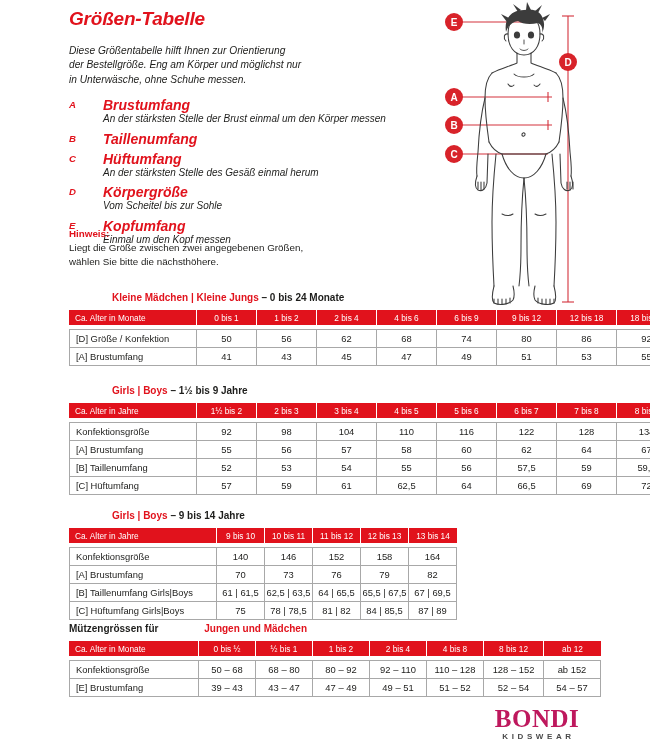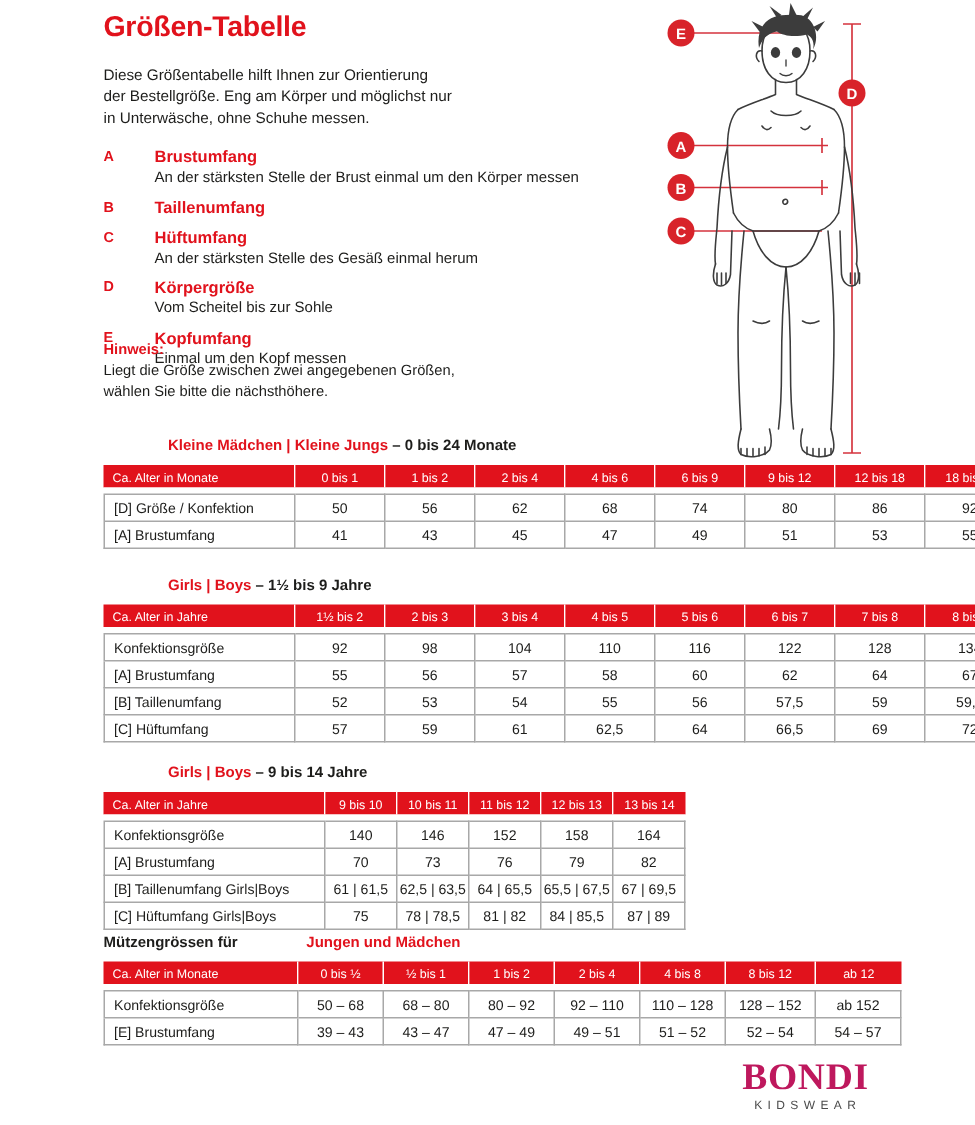--- a/index.html
+++ b/index.html
@@ -22,20 +22,21 @@
     width: 650px;
     height: 750px;
   }
 
   
   #intro-block {
     position: absolute;
     left: 69px;
     top: 8px;
     width: 340px;
+    font-style: italic;
   }
   #doc-title {
     color: #e1121c;
     font-size: 19px;
     font-weight: bold;
     letter-spacing: -0.2px;
     margin: 0 0 14px 0;
   }
   #intro-paragraph {
     font-size: 10.2px;
@@ -54,21 +55,21 @@
   .legend-key {
     position: absolute;
     left: 0;
     top: 0;
     color: #e1121c;
     font-size: 9.6px;
     font-weight: bold;
   }
   .legend-title {
     color: #e1121c;
-    font-size: 11px;
+    font-size: 14px;
     font-weight: bold;
     line-height: 13px;
     display: block;
   }
   .legend-desc {
     color: #1d1d1b;
     font-size: 10px;
     line-height: 13.5px;
     display: block;
   }
@@ -177,21 +178,21 @@
     color: #be185d;
     font-family: "Liberation Serif", serif;
     font-size: 25px;
     font-weight: bold;
     letter-spacing: 0.5px;
     line-height: 25px;
   }
   #logo-sub {
     color: #4a4a4a;
     font-size: 8px;
-    font-weight: normal;
+    font-weight: bold;
     letter-spacing: 3.6px;
     margin-top: 1px;
     padding-left: 3px;
   }
 </style>
 </head>
 <body>
 
 <div id="page">
 

